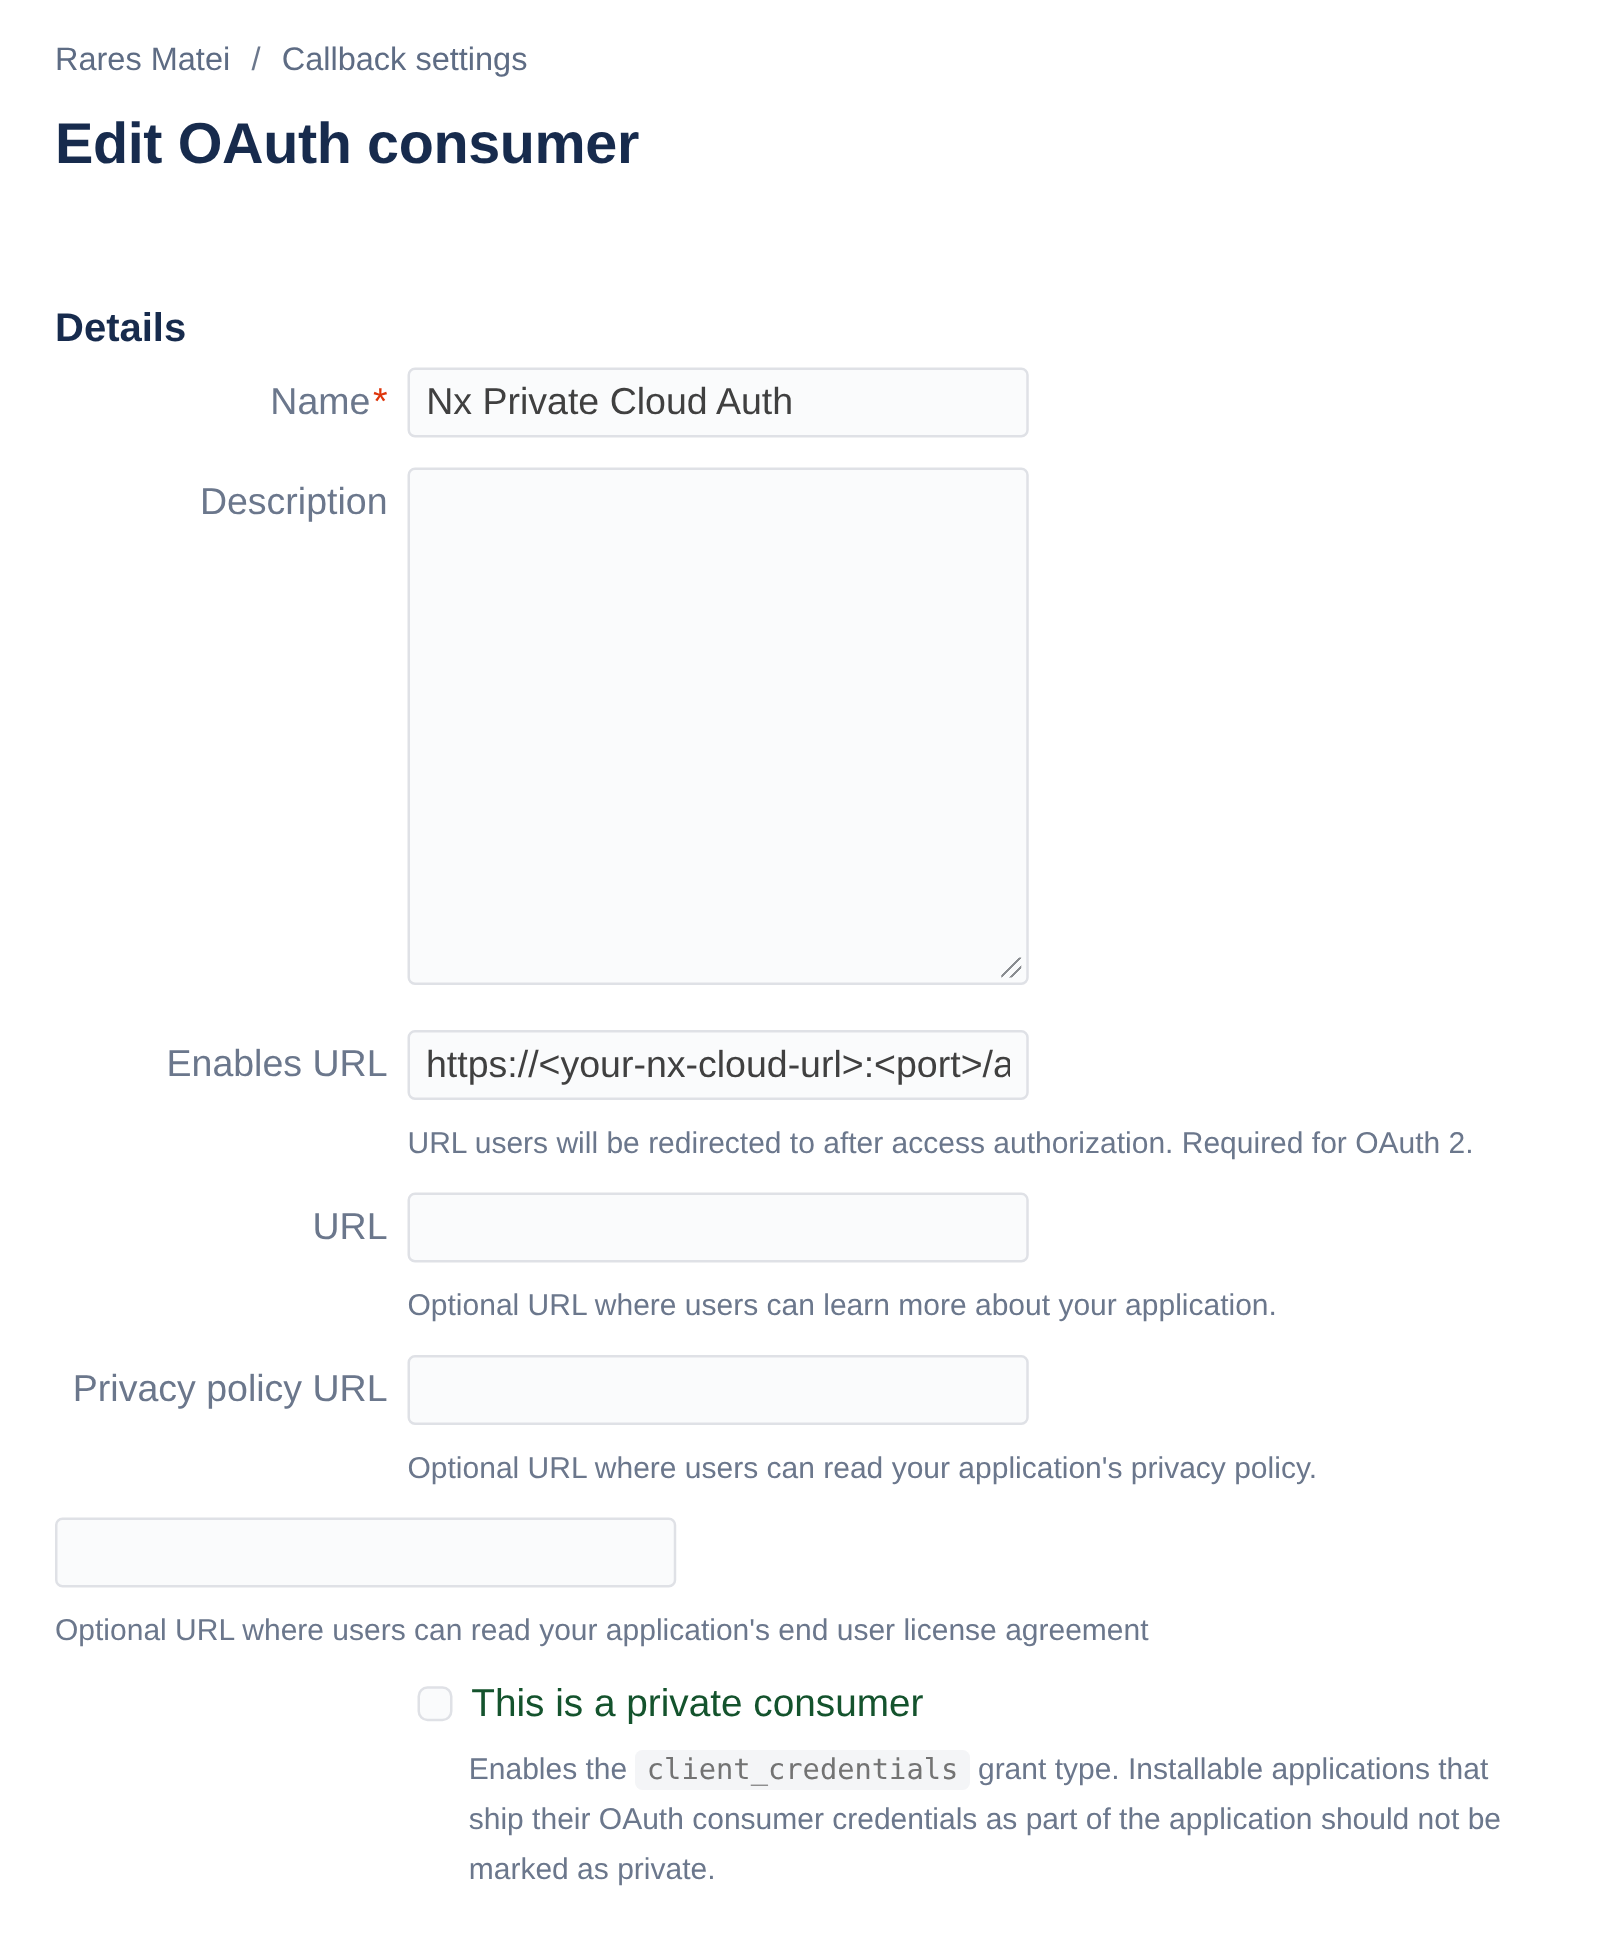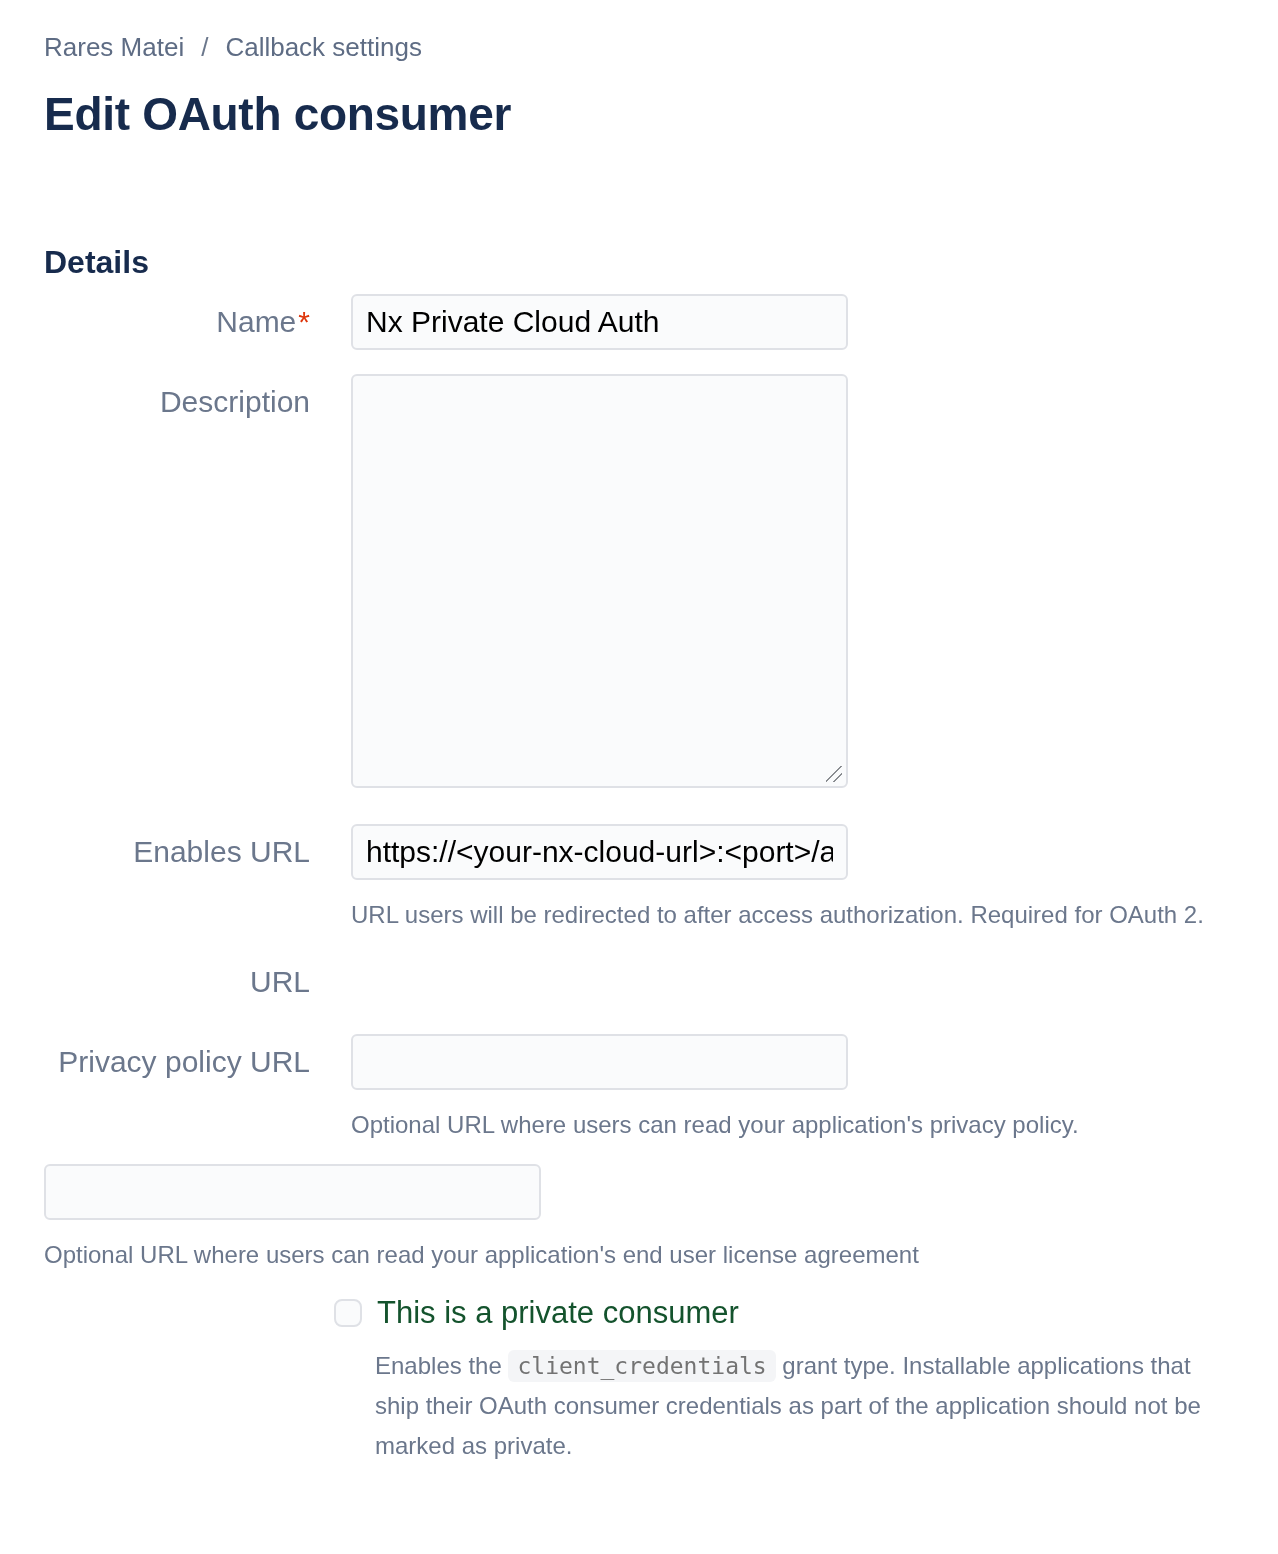--- a/index.html
+++ b/index.html
@@ -12,32 +12,32 @@
   .breadcrumb { display: flex; align-items: baseline; font-size: 26px; line-height: 34px; color: #5E6C84; }
   .breadcrumb .crumb { cursor: pointer; }
   .breadcrumb .sep { margin: 0 17px; color: #6B778C; }
 
   
   h1.page-title { margin-top: 22px; font-size: 46px; line-height: 56px; font-weight: 700; color: #172B4D; letter-spacing: -0.3px; }
   h3.section-title { margin-top: 100px; font-size: 32px; line-height: 40px; font-weight: 700; color: #172B4D; }
 
   
   .form { margin-top: 12px; }
-  .form-row { display: grid; grid-template-columns: 266px 1fr; column-gap: 41px; align-items: start; margin-bottom: 24px; }
+  .form-row { display: grid; grid-template-columns: 266px 1fr; column-gap: 16px; align-items: start; margin-bottom: 24px; }
   .form-row.row-description { margin-bottom: 36px; }
   .lbl { min-height: 56px; display: flex; align-items: center; justify-content: flex-end;
          text-align: right; font-size: 30px; line-height: 40px; color: #6B778C; }
   .row-description .lbl { min-height: 0; align-items: flex-start; padding-top: 8px; }
   .req { color: #DE350B; margin-left: 2px; }
 
   .text-input {
     display: block; width: 497px; height: 56px; box-sizing: border-box;
     background: #FAFBFC; border: 2px solid #DFE1E6; border-radius: 6px;
     padding: 0 13px; font-family: "Liberation Sans", sans-serif;
-    font-size: 30px; color: #000000; outline: none;
+    font-size: 30px; color: #404040; outline: none;
   }
   .textarea-wrap { position: relative; width: 497px; }
   textarea.desc-input {
     display: block; width: 497px; height: 414px; box-sizing: border-box;
     background: #FAFBFC; border: 2px solid #DFE1E6; border-radius: 6px;
     padding: 10px 13px; font-family: "Liberation Sans", sans-serif;
     font-size: 30px; color: #172B4D; resize: none; outline: none;
   }
   .resize-handle {
     position: absolute; right: 6px; bottom: 6px; width: 16px; height: 16px;
@@ -108,20 +108,24 @@
       <div class="field">
         <input type="text" class="text-input" value="https://&lt;your-nx-cloud-url&gt;:&lt;port&gt;/auth" style="">
         <div class="help">URL users will be redirected to after access authorization. Required for OAuth 2.</div>
       </div>
     </div>
 
     <div class="form-row">
       <label class="lbl">
         <span>URL</span>
       </label>
+      <div class="field">
+        <input type="text" class="text-input" value="" style="">
+        <div class="help">Optional URL where users can learn more about your application.</div>
+      </div>
     </div>
 
     <div class="form-row">
       <label class="lbl">
         <span>Privacy policy URL</span>
       </label>
       <div class="field">
         <input type="text" class="text-input" value="" style="">
         <div class="help">Optional URL where users can read your application's privacy policy.</div>
       </div>

